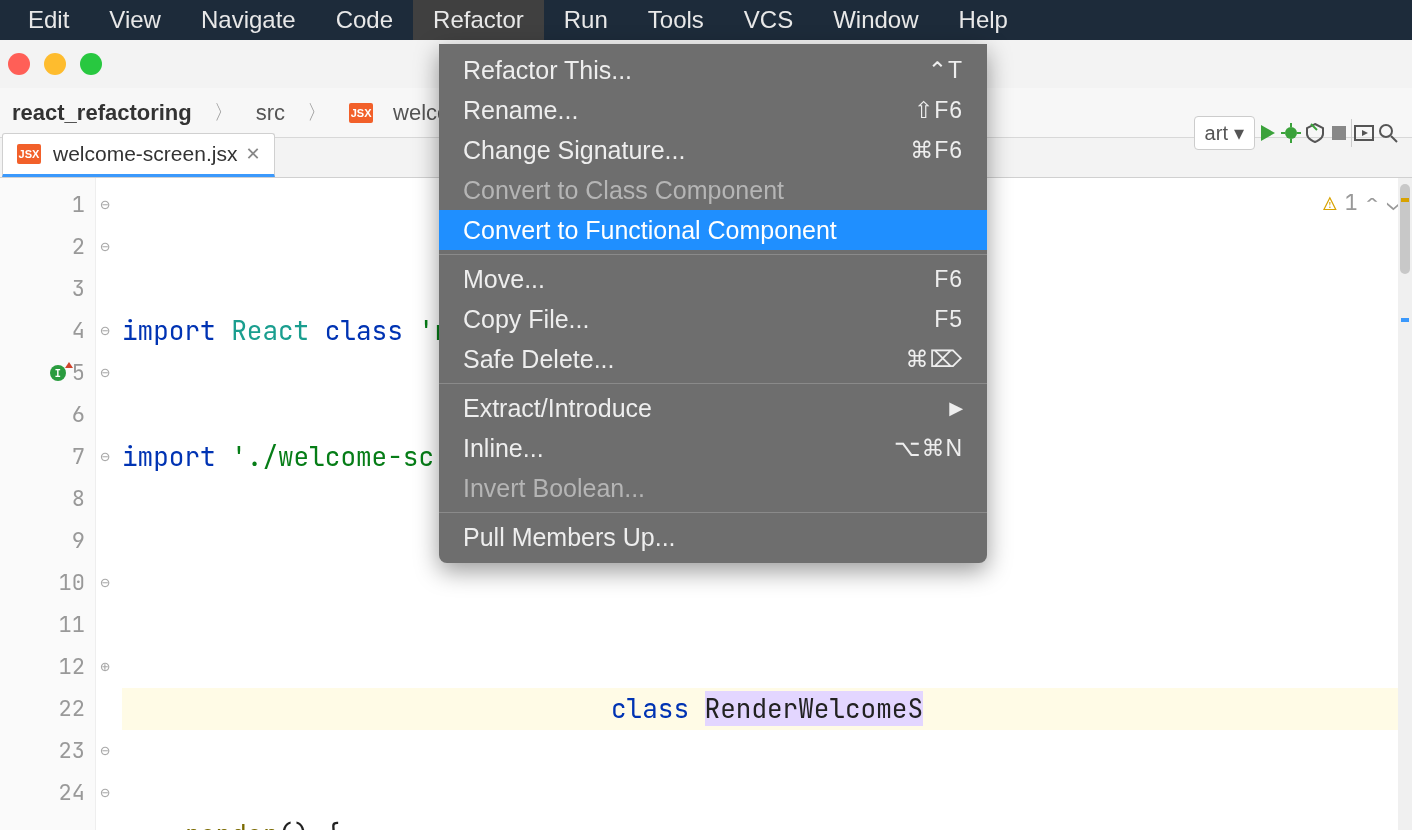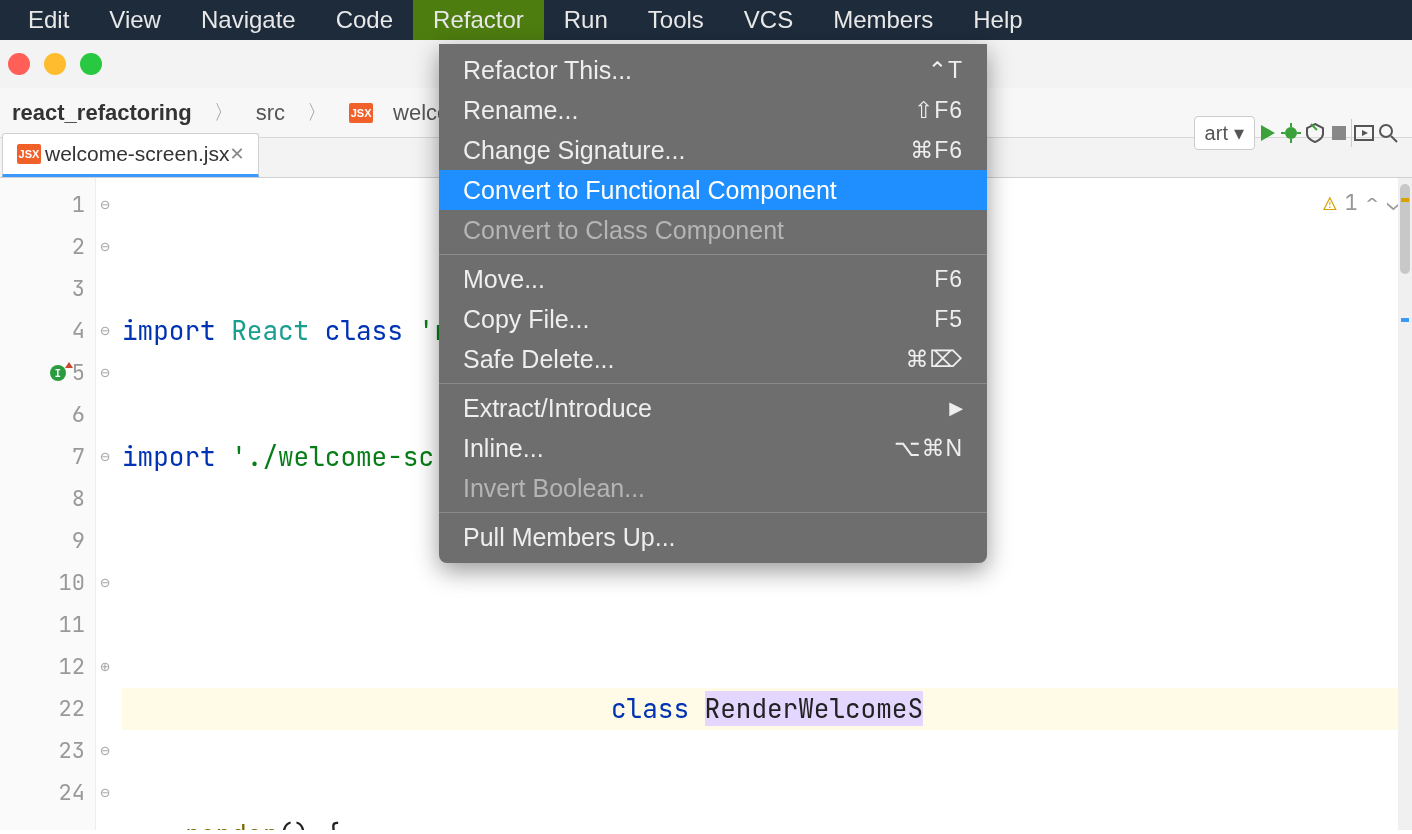--- a/index.html
+++ b/index.html
@@ -22,21 +22,21 @@
       font-size: 24px;
     }
     .menubar-item {
       padding: 8px 20px;
       cursor: default;
       height: 100%;
       display: flex;
       align-items: center;
     }
     .menubar-item.active {
-      background: #4d7c0f;
+      background: #404040;
     }
     
     .window-row {
       height: 48px;
       background: #f3f3f3;
       display: flex;
       align-items: center;
       padding-left: 8px;
       gap: 14px;
     }
@@ -81,21 +81,21 @@
       padding:4px 10px;background:#fff;font-size:20px;color:#555;
       gap:6px;
     }
     .ti { width:24px;height:24px;display:inline-flex;align-items:center;justify-content:center;}
     
     .tabs {
       height:40px;background:#f3f3f3;border-bottom:1px solid #d0d0d0;
       display:flex;align-items:flex-end;padding-left:2px;
     }
     .tab {
-      display:flex;align-items:center;gap:0;
+      display:flex;align-items:center;gap:8px;
       padding:8px 14px;background:#fff;border:1px solid #d0d0d0;border-bottom:3px solid #3b99fc;
       font-size:21px;color:#333;border-top-left-radius:3px;border-top-right-radius:3px;
     }
     .tab-close{color:#888;font-size:18px;}
     
     .editor {
       display:flex;
       height: calc(834px - 44px - 48px - 50px - 40px);
       font-family: "JetBrains Mono","Menlo","Consolas",monospace;
       font-size:26px;
@@ -171,21 +171,21 @@
 
 <div class="menubar">
   <div class="menubar-item">Edit</div>
   <div class="menubar-item">View</div>
   <div class="menubar-item">Navigate</div>
   <div class="menubar-item">Code</div>
   <div class="menubar-item active">Refactor</div>
   <div class="menubar-item">Run</div>
   <div class="menubar-item">Tools</div>
   <div class="menubar-item">VCS</div>
-  <div class="menubar-item">Members</div>
+  <div class="menubar-item">Window</div>
   <div class="menubar-item">Help</div>
 </div>
 
 <div class="window-row">
   <div class="traffic red"></div>
   <div class="traffic yellow"></div>
   <div class="traffic green"></div>
 </div>
 
 <div class="toolbar-row">
@@ -354,28 +354,28 @@
         <span class="menu-shortcut">⌃T</span>
       </div>
     <div class="menu-item">
         <span>Rename...</span>
         <span class="menu-shortcut">⇧F6</span>
       </div>
     <div class="menu-item">
         <span>Change Signature...</span>
         <span class="menu-shortcut">⌘F6</span>
       </div>
+    <div class="menu-item disabled">
+        <span>Convert to Class Component</span>
+        <span></span>
+      </div>
     <div class="menu-item highlight">
         <span>Convert to Functional Component</span>
         <span></span>
       </div>
-    <div class="menu-item disabled">
-        <span>Convert to Class Component</span>
-        <span></span>
-      </div>
   </div>
   <div class="menu-sep"></div>
   <div class="menu-group">
     <div class="menu-item">
         <span>Move...</span>
         <span class="menu-shortcut">F6</span>
       </div>
     <div class="menu-item">
         <span>Copy File...</span>
         <span class="menu-shortcut">F5</span>

